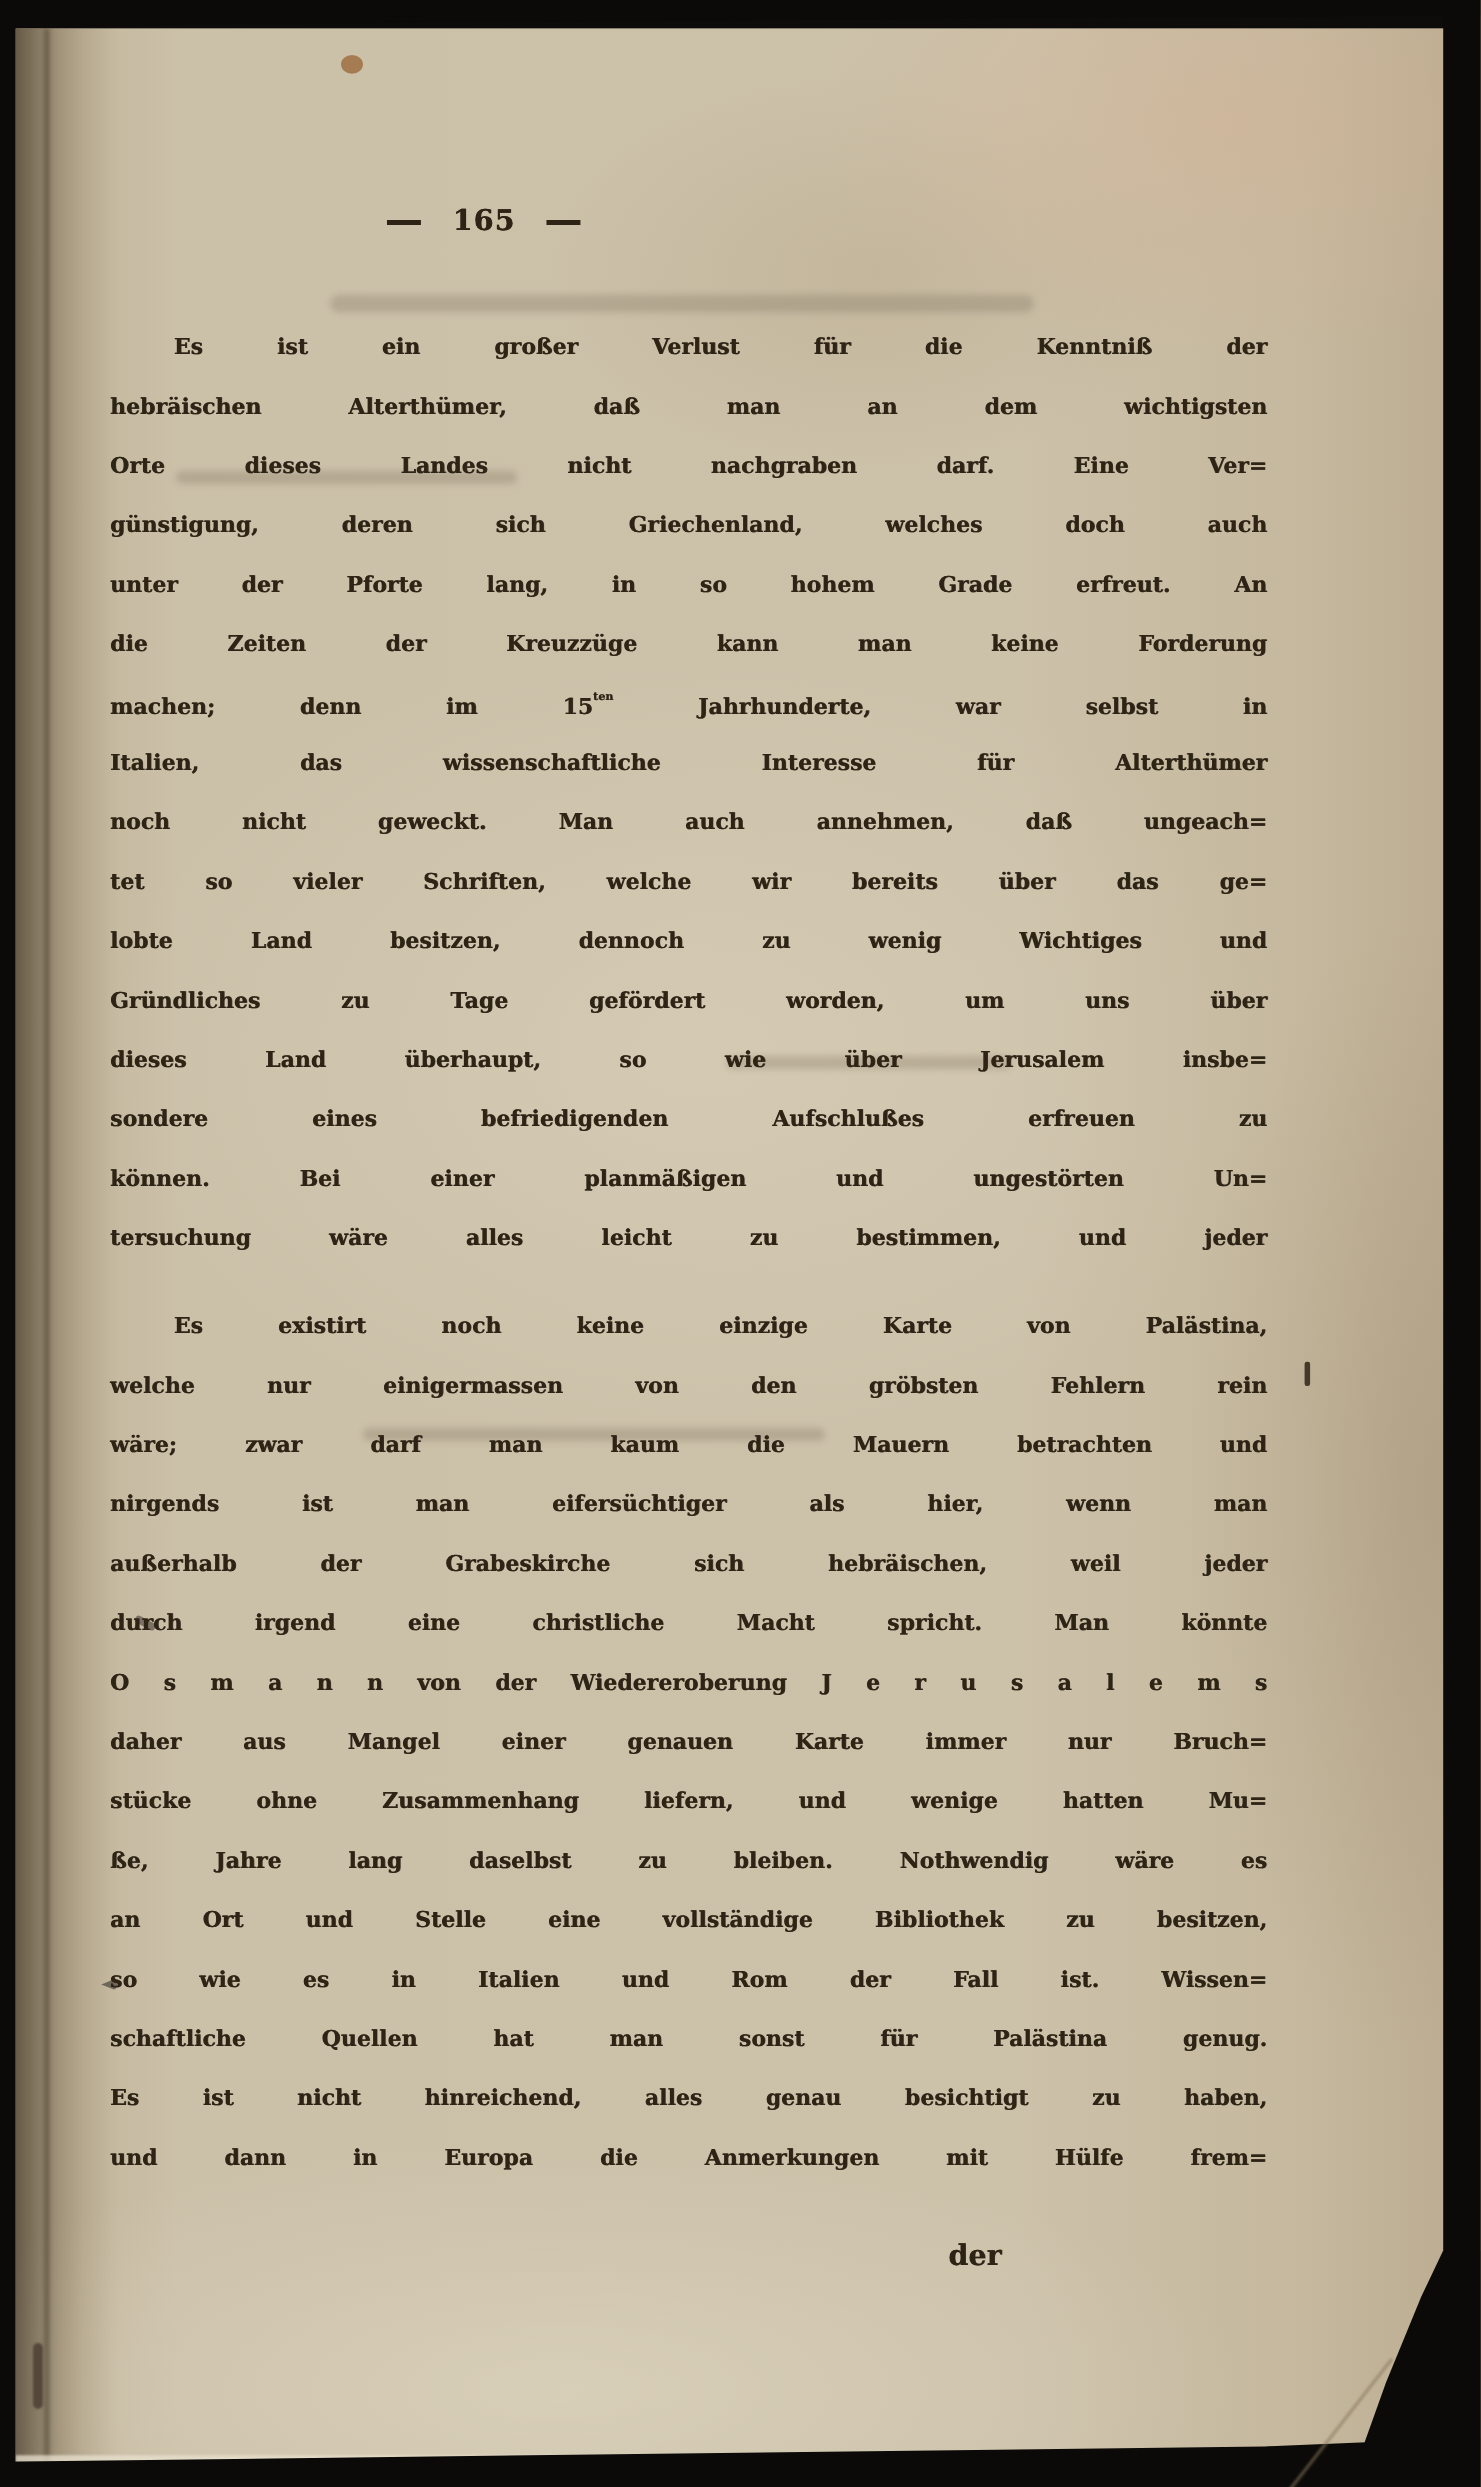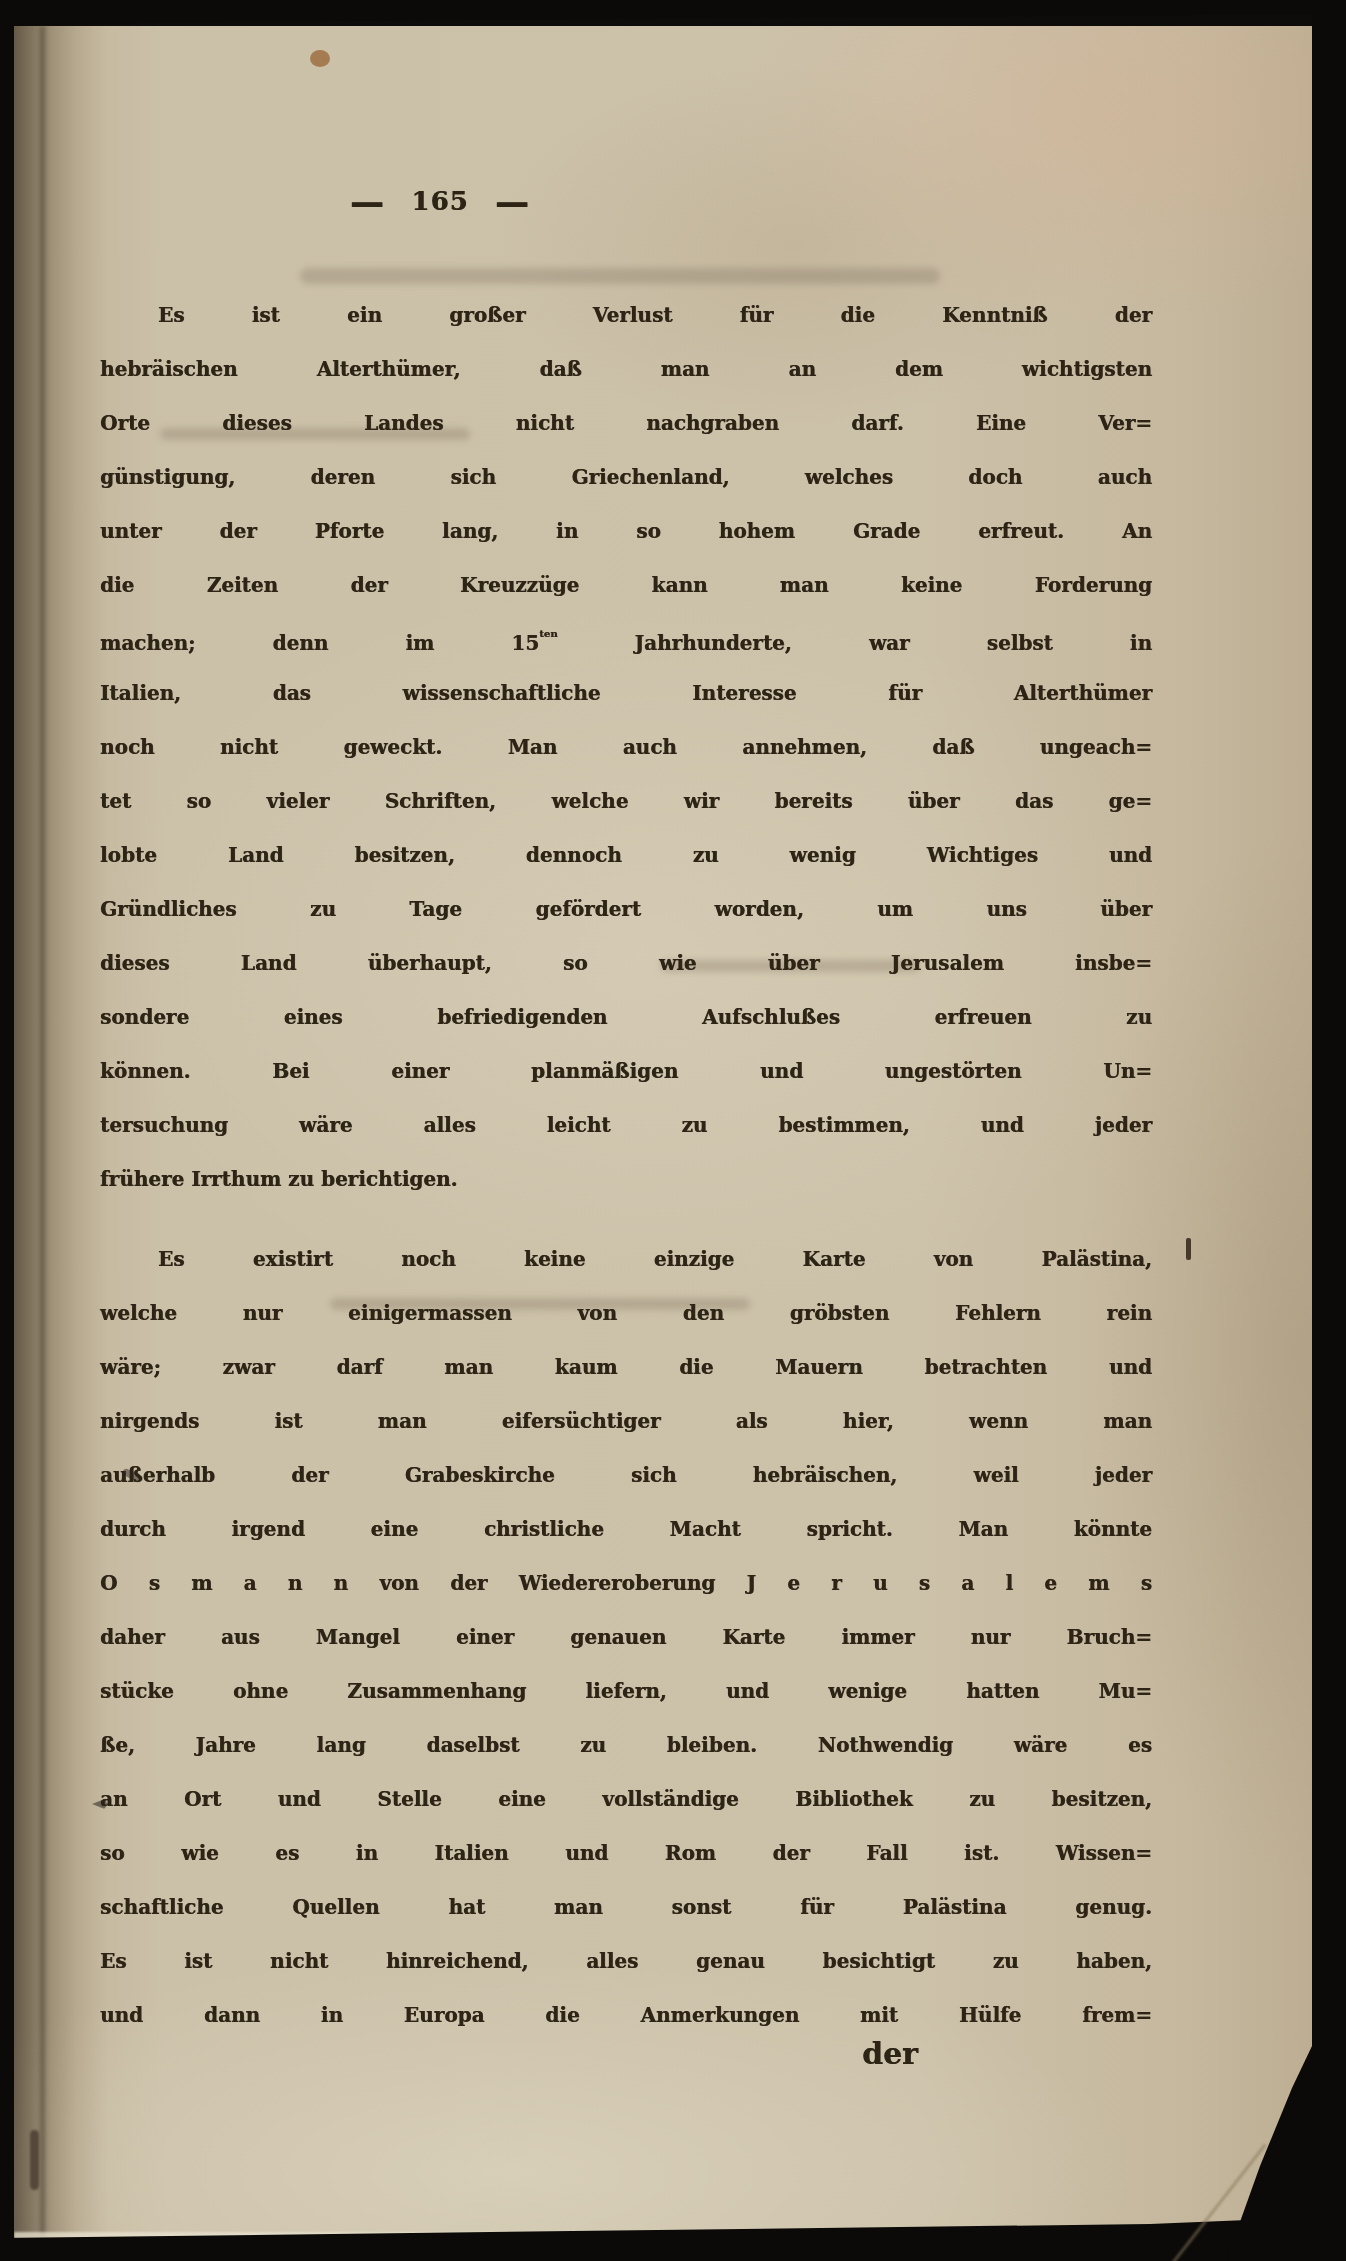--- a/index.html
+++ b/index.html
@@ -90,21 +90,21 @@
     text-align-last: justify;
     white-space: normal;
     overflow: visible;
   }
   .tline.first { text-indent: 58px; }
   .tline.last  { text-align-last: left; }
   .tline sup { font-size: 0.5em; position: relative; top: -0.55em; letter-spacing: 0; }
 
   .catchword {
     position: absolute; left: 862px; top: 2036px;
-    color: #2e2416; font-size: 30px; font-weight: 700;
+    color: #2e2416; font-size: 26px; font-weight: 700;
     text-shadow: 0.5px 0 0 rgba(46,36,22,0.85);
   }
 
   
   .ghost {
     position: absolute; height: 16px; border-radius: 8px;
     background: rgba(125,113,92,0.30); filter: blur(3px);
   }
   .g1 { left: 300px; top: 268px;  width: 640px; }
   .g2 { left: 160px; top: 428px;  width: 310px; height: 12px; }
@@ -156,21 +156,20 @@
       <div class="tline">machen; denn im 15<sup>ten</sup> Jahrhunderte, war selbst in</div>
       <div class="tline">Italien, das wissenschaftliche Interesse für Alterthümer</div>
       <div class="tline">noch nicht geweckt. Man auch annehmen, daß ungeach=</div>
       <div class="tline">tet so vieler Schriften, welche wir bereits über das ge=</div>
       <div class="tline">lobte Land besitzen, dennoch zu wenig Wichtiges und</div>
       <div class="tline">Gründliches zu Tage gefördert worden, um uns über</div>
       <div class="tline">dieses Land überhaupt, so wie über Jerusalem insbe=</div>
       <div class="tline">sondere eines befriedigenden Aufschlußes erfreuen zu</div>
       <div class="tline">können. Bei einer planmäßigen und ungestörten Un=</div>
       <div class="tline">tersuchung wäre alles leicht zu bestimmen, und jeder</div>
-      <div class="tline last">frühere Irrthum zu berichtigen.</div>
     </div>
     <div class="paragraph">
       <div class="tline first">Es existirt noch keine einzige Karte von Palästina,</div>
       <div class="tline">welche nur einigermassen von den gröbsten Fehlern rein</div>
       <div class="tline">wäre; zwar darf man kaum die Mauern betrachten und</div>
       <div class="tline">nirgends ist man eifersüchtiger als hier, wenn man</div>
       <div class="tline">außerhalb der Grabeskirche sich hebräischen, weil jeder</div>
       <div class="tline">durch irgend eine christliche Macht spricht. Man könnte</div>
       <div class="tline">O s m a n n von der Wiedereroberung J e r u s a l e m s</div>
       <div class="tline">daher aus Mangel einer genauen Karte immer nur Bruch=</div>

